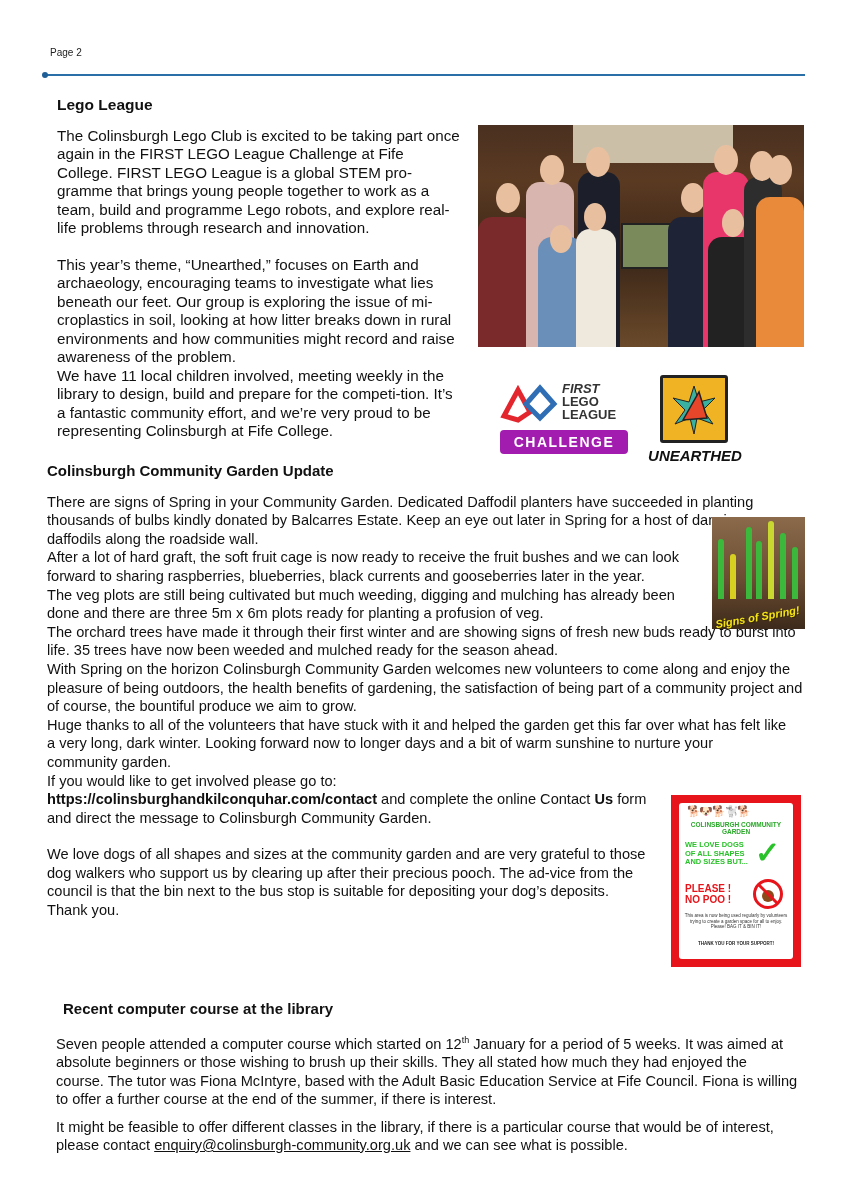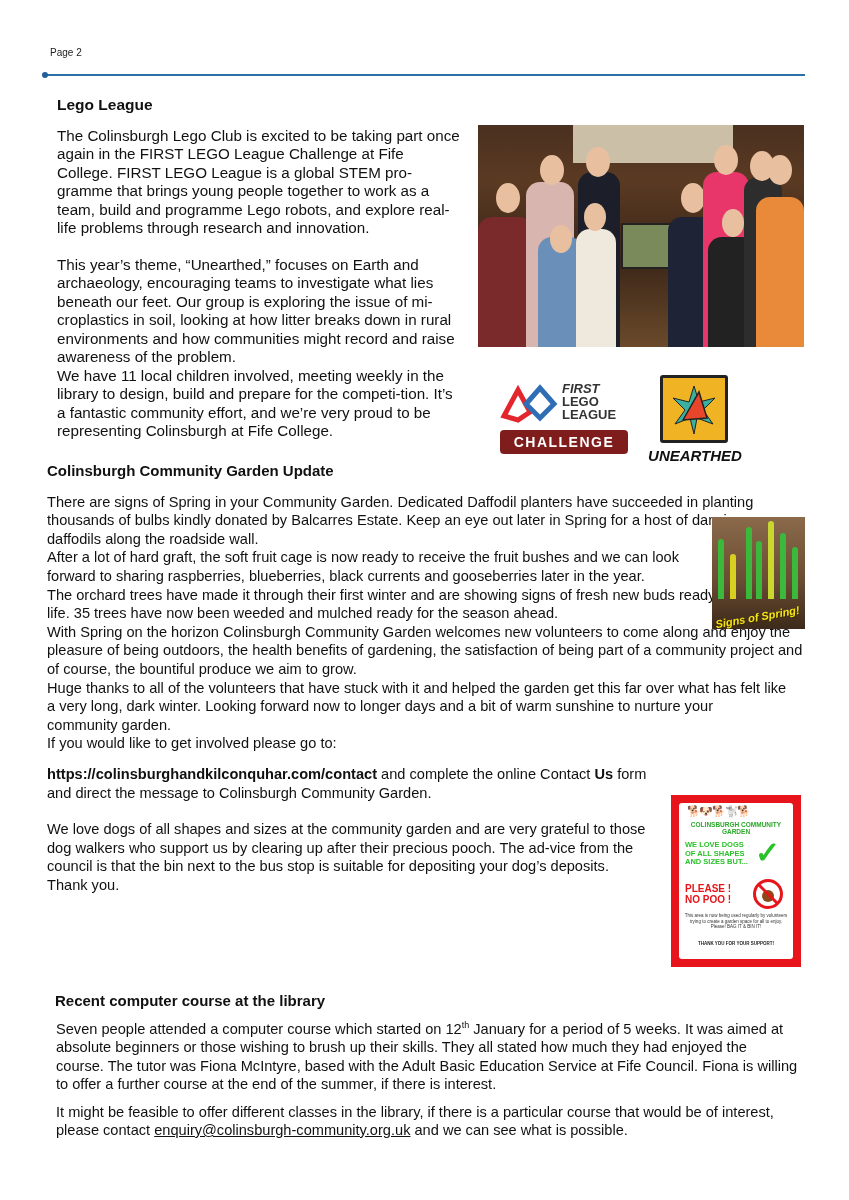--- a/index.html
+++ b/index.html
@@ -14,21 +14,21 @@
   .gap { height: 18px; }
 
   .lego-photo { position: absolute; left: 478px; top: 125px; width: 326px; height: 222px; overflow: hidden;
     background: linear-gradient(180deg, #4a3020 0%, #5b3a22 25%, #3a2618 60%, #6b4a2a 100%); }
   .lego-photo .panel { position: absolute; left: 95px; top: 0; width: 160px; height: 38px; background: #cbbfa8; }
   .lego-photo .person { position: absolute; bottom: 0; border-radius: 14px 14px 0 0; }
   .lego-photo .head { position: absolute; border-radius: 50%; background: #e8c0a0; }
   .lego-photo .table { position: absolute; left: 143px; top: 98px; width: 65px; height: 42px; background: #7a8a5a; border: 2px solid #222; }
 
   .fll-logo { position: absolute; left: 500px; top: 382px; width: 128px; height: 72px; }
-  .fll-challenge { position: absolute; left: 0; top: 48px; width: 128px; height: 24px; background: #7f1d1d; border-radius: 4px; color: #fff; font-weight: bold; font-size: 14px; letter-spacing: 1.5px; text-align: center; line-height: 24px; }
+  .fll-challenge { position: absolute; left: 0; top: 48px; width: 128px; height: 24px; background: #a21caf; border-radius: 4px; color: #fff; font-weight: bold; font-size: 14px; letter-spacing: 1.5px; text-align: center; line-height: 24px; }
   .fll-words { position: absolute; left: 62px; top: 0; font-weight: bold; font-size: 13px; line-height: 13px; color: #333; }
   .fll-words .first { font-style: italic; }
   .unearthed-logo { position: absolute; left: 645px; top: 375px; width: 100px; height: 95px; }
   .unearthed-badge { position: absolute; left: 15px; top: 0; width: 62px; height: 62px; background: #f0b323; border: 3px solid #222; border-radius: 3px; }
   .unearthed-text { position: absolute; left: 0; top: 72px; width: 100px; text-align: center; font-weight: bold; font-style: italic; font-size: 15px; color: #111; }
 
   .garden { position: absolute; left: 47px; top: 462px; width: 760px; font-size: 14.6px; line-height: 18.6px; font-family: "Liberation Sans", sans-serif; }
   .garden h2 { font-size: 15px; font-weight: bold; margin: 0 0 12px 0; }
   .garden p { margin: 0; }
   .narrow { width: 660px; }
@@ -44,21 +44,21 @@
   .dog-poster .title { position: absolute; left: 0; top: 18px; width: 114px; text-align: center; color: #2aa82a; font-weight: bold; font-size: 6.5px; line-height: 7px; }
   .dog-poster .love { position: absolute; left: 6px; top: 38px; color: #2ac22a; font-weight: bold; font-size: 7.5px; line-height: 8.5px; }
   .dog-poster .check { position: absolute; left: 76px; top: 32px; color: #2ac22a; font-size: 30px; font-weight: bold; }
   .dog-poster .please { position: absolute; left: 6px; top: 80px; color: #e8141b; font-weight: bold; font-size: 10px; line-height: 11px; }
   .dog-poster .nopoo-sign { position: absolute; left: 74px; top: 76px; width: 24px; height: 24px; border: 3px solid #e8141b; border-radius: 50%; background: #fff; }
   .dog-poster .small { position: absolute; left: 5px; top: 110px; width: 104px; font-size: 4.5px; line-height: 5.5px; color: #333; text-align: center; }
   .dog-poster .thanks { position: absolute; left: 0; top: 138px; width: 114px; text-align: center; font-size: 4.5px; font-weight: bold; color: #222; }
   .dog-poster .dogs { position: absolute; left: 8px; top: 2px; font-size: 11px; letter-spacing: -1px; }
 
   .computer { position: absolute; left: 47px; top: 984px; width: 760px; font-size: 14.6px; line-height: 18.5px; }
-  .computer h2 { font-size: 15px; font-weight: bold; margin: 8px; line-height: 18.5px; }
+  .computer h2 { font-size: 15px; font-weight: bold; margin: 16px; line-height: 18.5px; }
   .computer p { margin: 9px; }
   .computer a { color: #111; text-decoration: underline; }
   sup { font-size: 9px; line-height: 0; }
 </style>
 </head>
 <body>
 
 <div class="page-label">Page 2</div>
 <div class="rule"></div>
 <div class="rule-dot"></div>
@@ -116,25 +116,26 @@
       <polygon points="20,42 36,14 44,40" fill="#e8462a" stroke="#222" stroke-width="1.5"></polygon>
     </svg>
   </div>
   <div class="unearthed-text">UNEARTHED</div>
 </div>
 
 <section class="garden">
   <h2>Colinsburgh Community Garden Update</h2>
   <p class="narrow" style="width:745px;">There are signs of Spring in your Community Garden. Dedicated Daffodil planters have succeeded in planting thousands of bulbs kindly donated by Balcarres Estate. Keep an eye out later in Spring for a host of dancing daffodils along the roadside wall.</p>
   <p class="narrow">After a lot of hard graft, the soft fruit cage is now ready to receive the fruit bushes and we can look forward to sharing raspberries, blueberries, black currents and gooseberries later in the year.</p>
+  <p class="narrow">The veg plots are still being cultivated but much weeding, digging and mulching has already been done and there are three 5m x 6m plots ready for planting a profusion of veg.</p>
   <p>The orchard trees have made it through their first winter and are showing signs of fresh new buds ready to burst into life.  35 trees have now been weeded and mulched ready for the season ahead.</p>
   <p>With Spring on the horizon Colinsburgh Community Garden welcomes new volunteers to come along and enjoy the pleasure of being outdoors, the health benefits of gardening, the satisfaction of being part of a community project and of course, the bountiful produce we aim to grow.</p>
   <p style="width:740px;">Huge thanks to all of the volunteers that have stuck with it and helped the garden get this far over what has felt like a very long, dark winter.  Looking forward now to longer days and a bit of warm sunshine to nurture your community garden.</p>
   <p>If you would like to get involved please go to:</p>
-  <p class="narrow" style="width:610px;margin-top:12px;"><span class="bold">https://colinsburghandkilconquhar.com/contact</span><span> and complete the online Contact </span><span class="bold">Us</span><span> form and direct the message to Colinsburgh Community Garden.</span></p>
+  <p class="narrow" style="width:610px;"><span class="bold">https://colinsburghandkilconquhar.com/contact</span><span> and complete the online Contact </span><span class="bold">Us</span><span> form and direct the message to Colinsburgh Community Garden.</span></p>
   <div class="gap"></div>
   <p style="width:620px;">We love dogs of all shapes and sizes at the community garden and are very grateful to those dog walkers who support us by clearing up after their precious pooch.  The ad-vice from the council is that the bin next to the bus stop is suitable for depositing your dog’s deposits.</p>
   <p>Thank you.</p>
 </section>
 
 <div class="spring-img">
   <div class="shoot" style="left:6px;height:60px;"></div>
   <div class="shoot" style="left:18px;height:45px;background:#d8d020;"></div>
   <div class="shoot" style="left:34px;height:72px;"></div>
   <div class="shoot" style="left:44px;height:58px;"></div>

